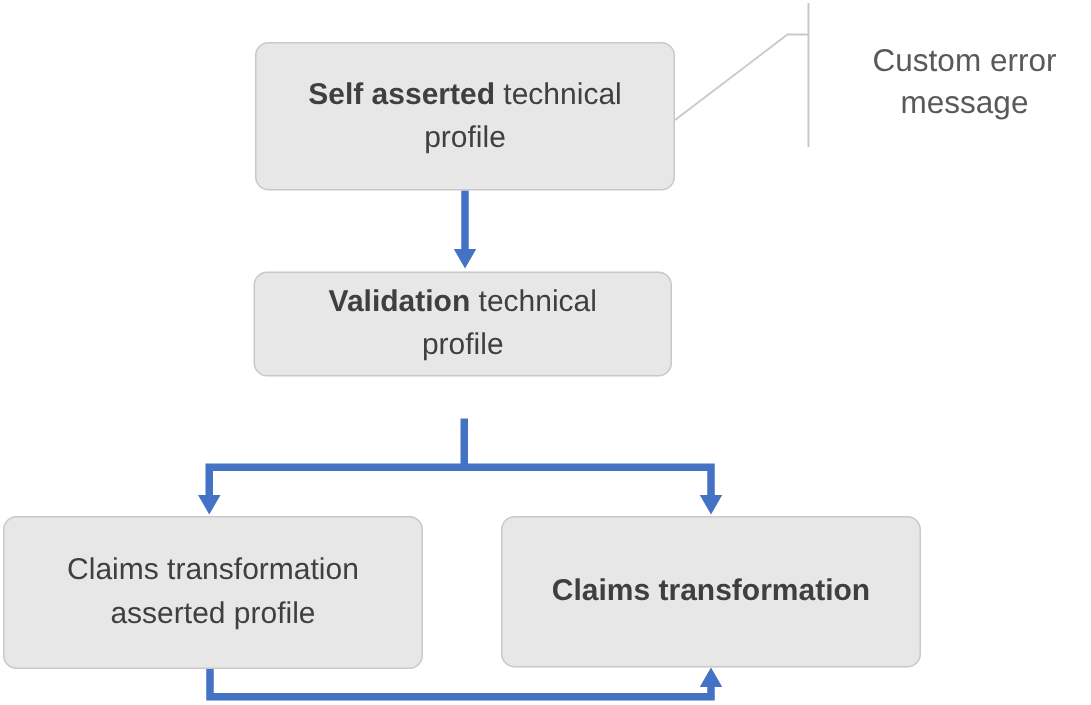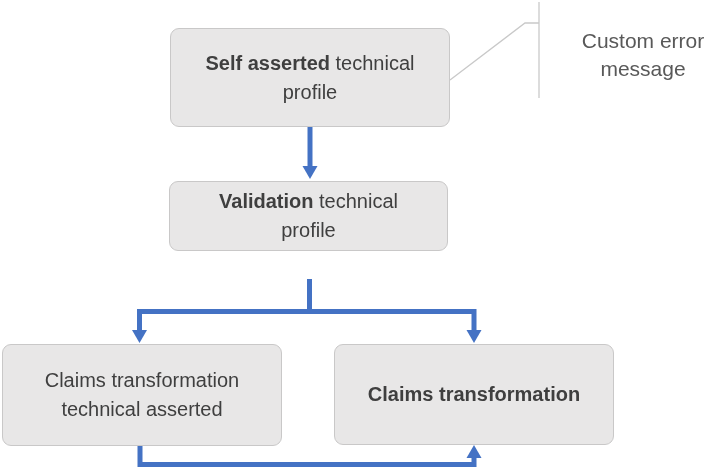--- a/index.html
+++ b/index.html
@@ -95,21 +95,21 @@
     <div><span class="b"></span><span>profile</span></div>
   </div>
 
   <div class="node node-b">
     <div><span class="b">Validation</span><span> technical</span></div>
     <div><span class="b"></span><span>profile</span></div>
   </div>
 
   <div class="node node-c">
     <div><span class="b"></span><span>Claims transformation</span></div>
-    <div><span class="b"></span><span>technical asserted</span></div>
+    <div><span class="b"></span><span>asserted profile</span></div>
   </div>
 
   <div class="node node-d">
     <div><span class="b">Claims transformation</span><span></span></div>
   </div>
 
   <div class="callout-text">Custom error message</div>
 
 </div>
 

